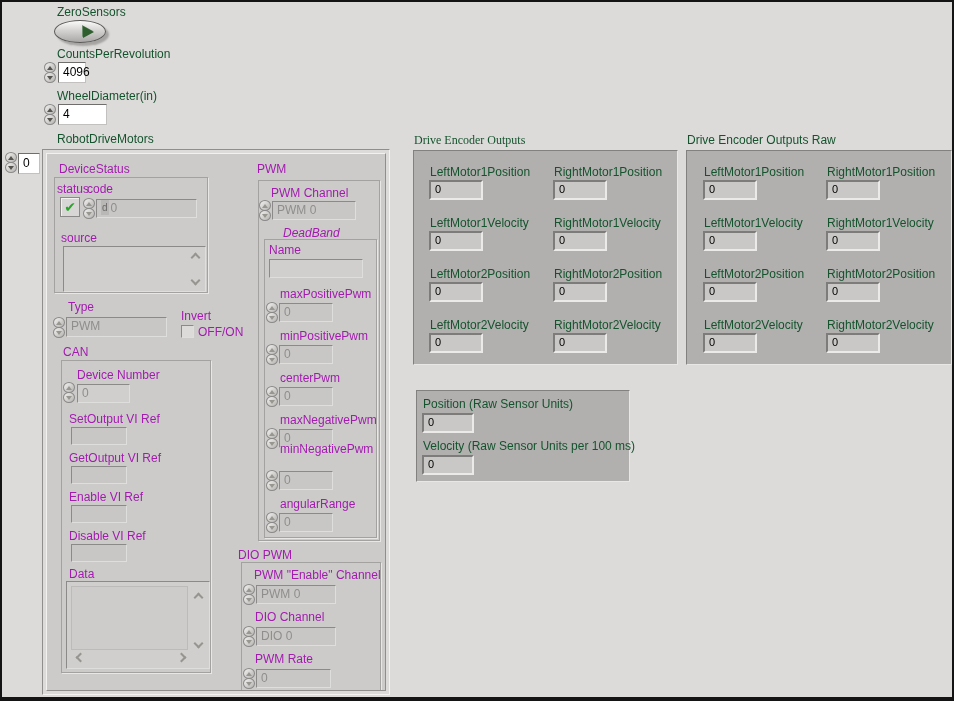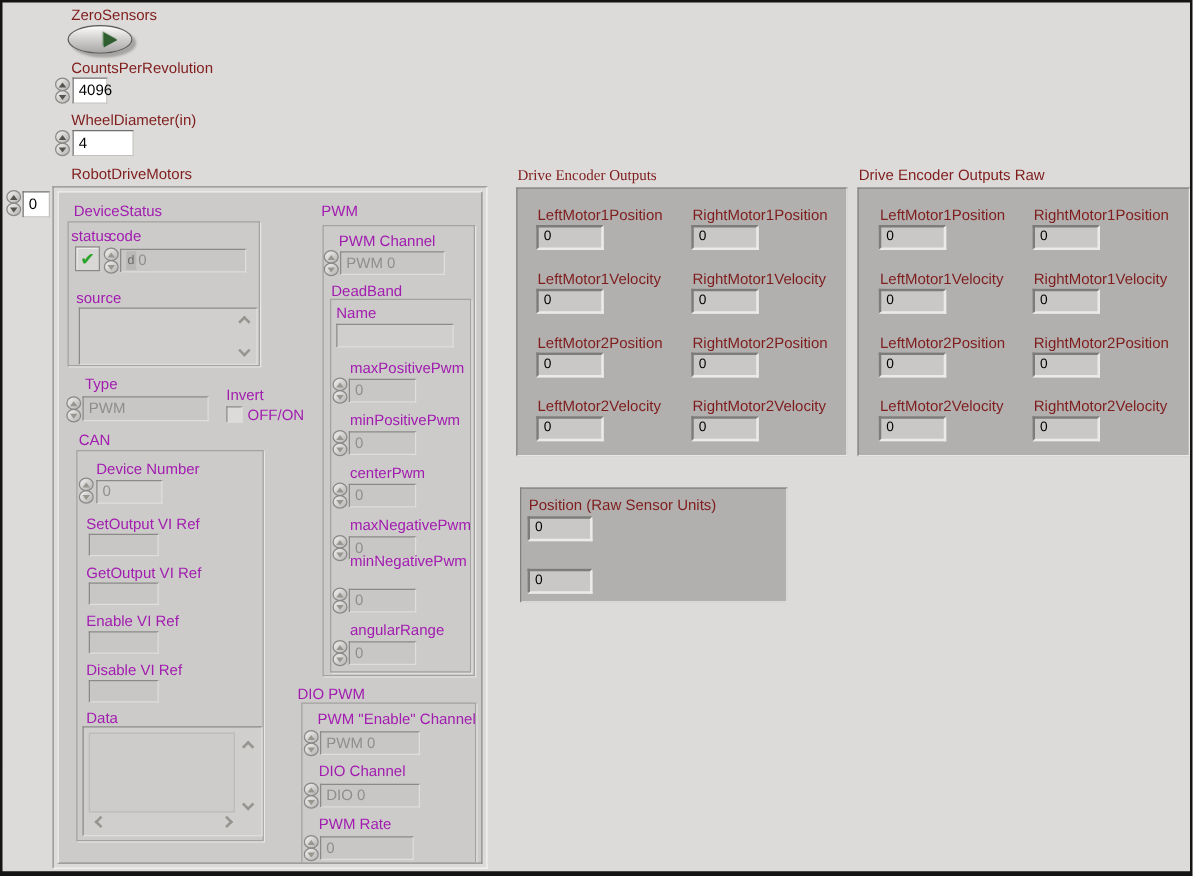--- a/index.html
+++ b/index.html
@@ -4,21 +4,21 @@
 <style>
   html,body{margin:0;padding:0;background:#888;}
   *{box-sizing:border-box;}
   .panel{
     position:relative;width:954px;height:701px;
     background:#dcdbd9;overflow:hidden;
     border:2px solid #141414;border-bottom-width:4px;
     font-family:"Liberation Sans",sans-serif;
   }
   .abs{position:absolute;}
-  .lbl{position:absolute;font-size:12px;color:#7f1d1d;white-space:nowrap;}
+  .lbl{position:absolute;font-size:12px;color:#14532d;white-space:nowrap;}
   .dlbl{position:absolute;font-size:12px;color:#a21caf;white-space:nowrap;}
   
   .wfield{position:absolute;background:#fff;color:#000;font-size:12px;line-height:19px;padding-left:4px;
     border:1px solid;border-color:#6f6e6c #c2c1bf #c2c1bf #6f6e6c;}
   
   .dfield{position:absolute;background:#c8c7c5;color:#8f8e8c;font-size:12px;line-height:17px;padding-left:4px;
     border:1px solid;border-color:#8b8a88 #dededc #dededc #8b8a88;overflow:hidden;}
   .lightfield{background:#d0cfcd;}
   
   .ind{position:absolute;width:54px;height:20px;background:#c9c8c6;color:#000;font-size:11px;line-height:15px;padding-left:4px;
@@ -175,21 +175,21 @@
       <div class="dlbl" style="left:224px;top:32px;">PWM Channel</div>
       <div class="spin dis" style="left:212px;top:46px;">
           <div class="spin-b up">
             <i></i>
           </div>
           <div class="spin-b dn">
             <i></i>
           </div>
         </div>
       <div class="dfield" style="left:225px;top:47px;width:84px;height:19px;">PWM 0</div>
-      <div class="dlbl" style="left:218px;top:72px;">DeadBand</div>
+      <div class="dlbl" style="left:236px;top:72px;font-style:italic;">DeadBand</div>
       <div class="frame" style="left:217px;top:85px;width:113px;height:299px;"></div>
       <div class="dlbl" style="left:222px;top:89px;">Name</div>
       <div class="dfield lightfield" style="left:222px;top:105px;width:94px;height:19px;"></div>
 
       <div class="dlbl" style="left:233px;top:133px;">maxPositivePwm</div>
       <div class="spin dis" style="left:219px;top:148px;">
           <div class="spin-b up">
             <i></i>
           </div>
           <div class="spin-b dn">
@@ -326,16 +326,17 @@
     <div class="lbl" style="left:17px;top:167px;">LeftMotor2Velocity</div>
     <div class="ind" style="left:16px;top:182px;">0</div>
     <div class="lbl" style="left:140px;top:167px;">RightMotor2Velocity</div>
     <div class="ind" style="left:139px;top:182px;">0</div>
   </div>
 
   <div class="lbl" style="left:417px;top:372px;margin-top:22px;">Other Encoder Outputs</div>
   <div class="sunkcl" style="left:414px;top:388px;width:214px;height:92px;">
     <div class="lbl" style="left:6px;top:6px;">Position (Raw Sensor Units)</div>
     <div class="ind" style="left:5px;top:22px;width:52px;">0</div>
+    <div class="lbl" style="left:6px;top:48px;">Velocity (Raw Sensor Units per 100 ms)</div>
     <div class="ind" style="left:5px;top:64px;width:52px;">0</div>
   </div>
 
 </div>
 
 </body></html>

